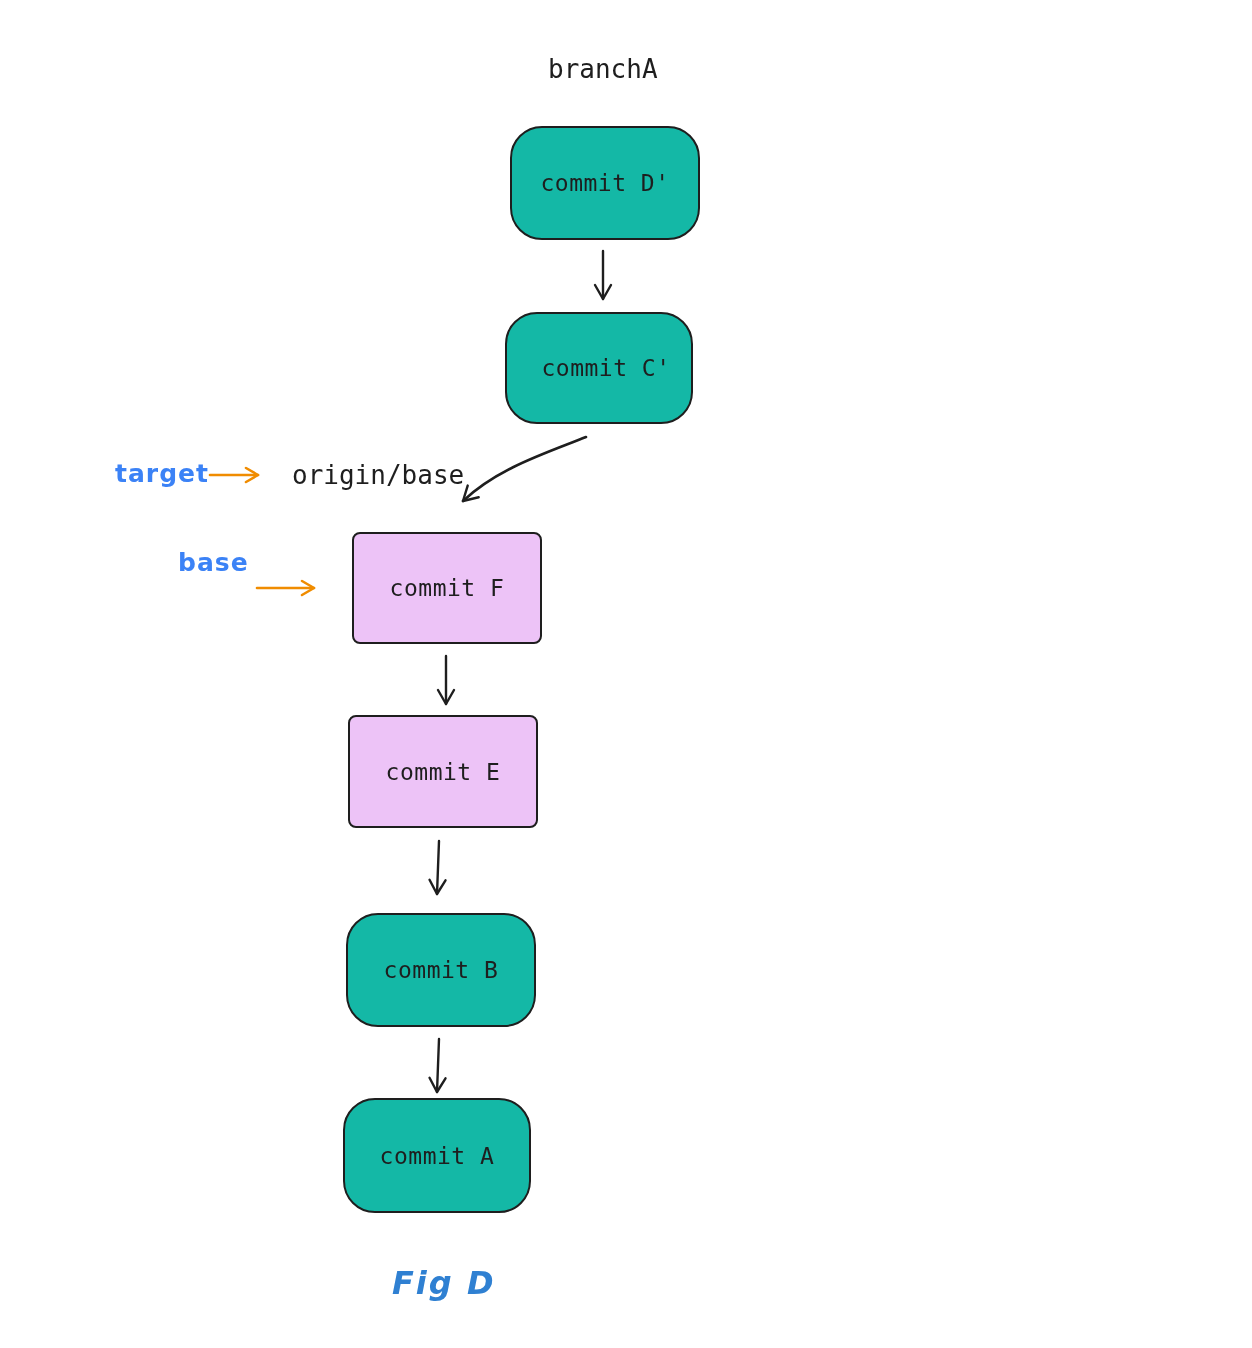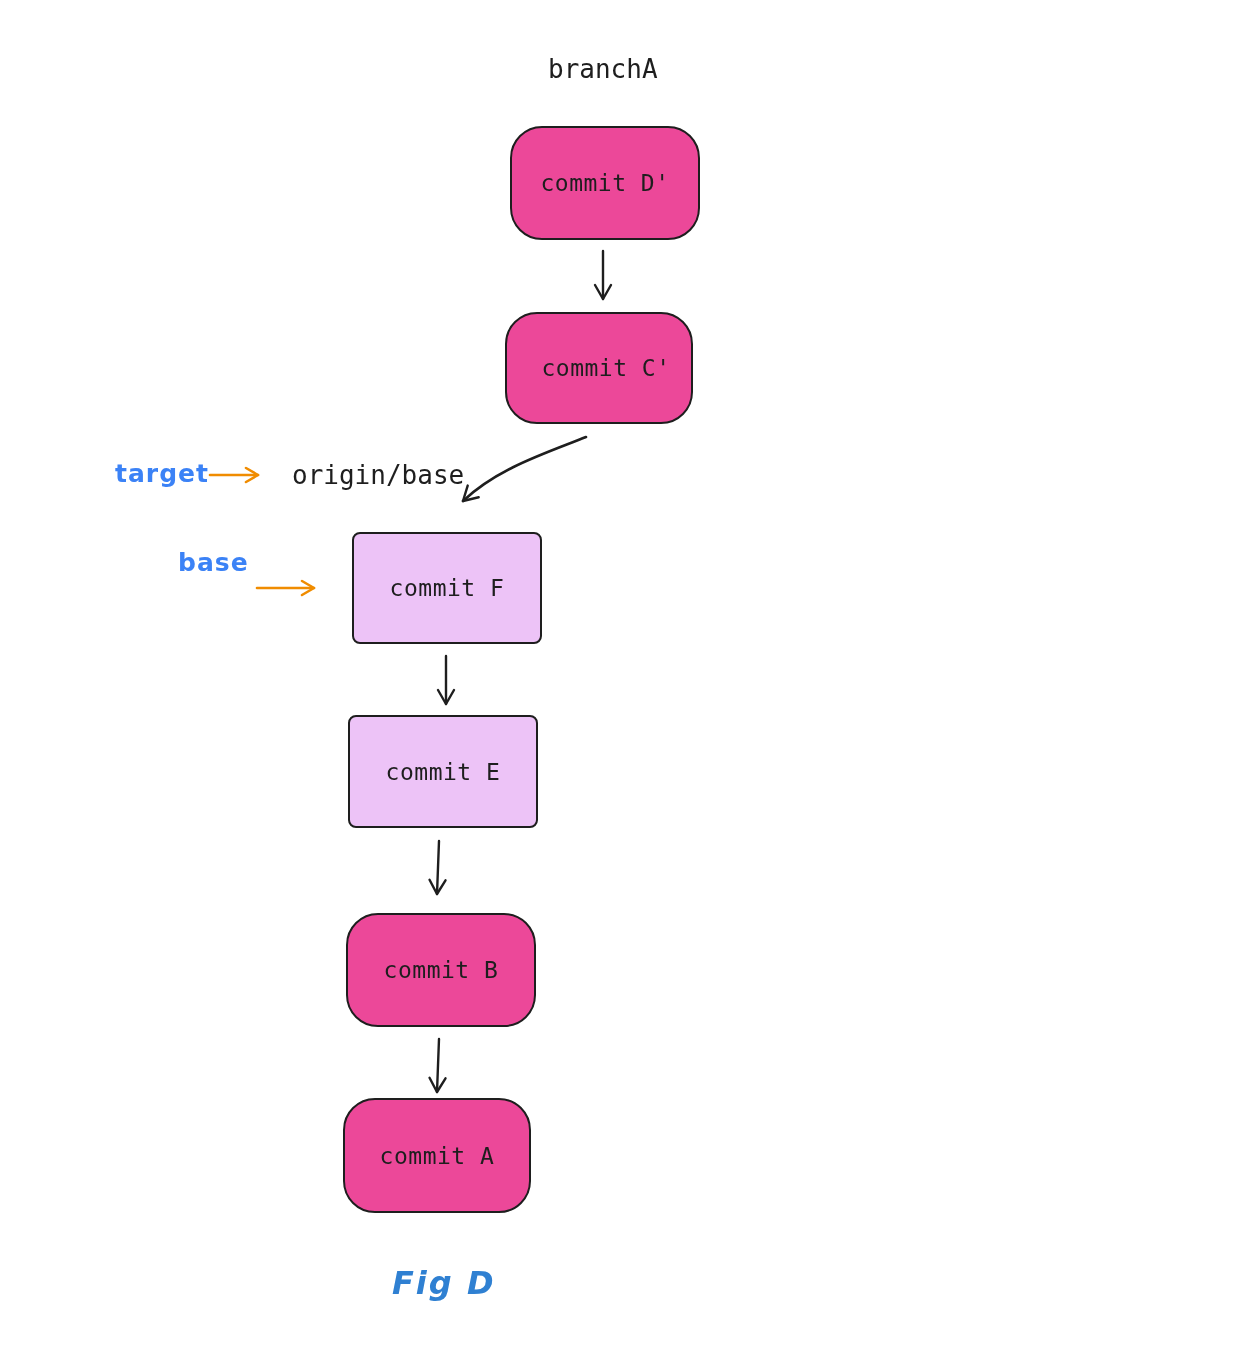--- a/index.html
+++ b/index.html
@@ -23,21 +23,21 @@
     display:flex;
     align-items:center;
     justify-content:center;
     border:2.4px solid #1e1e1e;
     border-radius:32px;
     font-size:23px;
     color:#1e1e1e;
     letter-spacing:0.5px;
     box-sizing:border-box;
   }
-  .node-green{background:#ec4899;}
+  .node-green{background:#14b8a6;}
   .node-purple{background:#edc3f7;border-radius:8px;}
   .node-d{left:510px;top:126px;width:190px;height:114px;}
   .node-c{left:505px;top:312px;width:188px;height:112px;padding-left:14px;}
   .node-f{left:352px;top:532px;width:190px;height:112px;}
   .node-e{left:348px;top:715px;width:190px;height:113px;}
   .node-b{left:346px;top:913px;width:190px;height:114px;}
   .node-a{left:343px;top:1098px;width:188px;height:115px;}
   .lbl{
     position:absolute;
     color:#1e1e1e;

